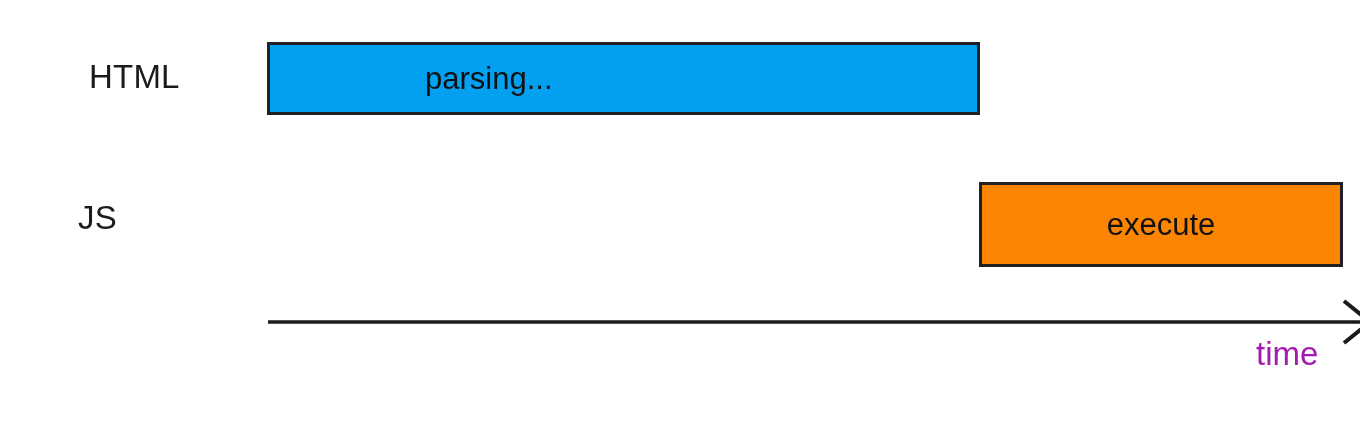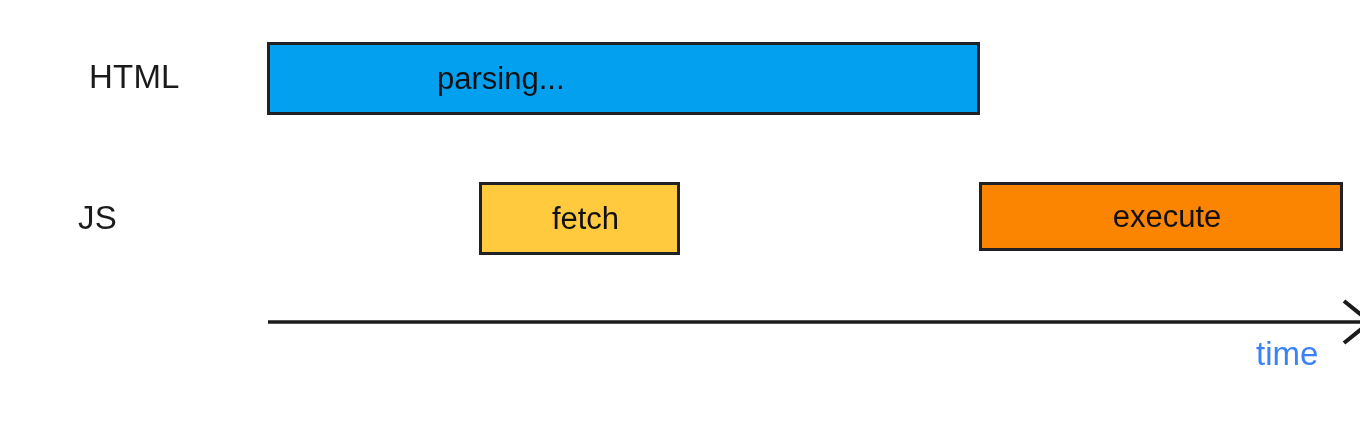--- a/index.html
+++ b/index.html
@@ -32,21 +32,20 @@
   #label-html { left: 47px; top: 60px; }
   #label-js   { left: 36px; top: 201px; }
 
   
   .bar {
     position: absolute;
     box-sizing: border-box;
     border: 3px solid #202124;
     display: flex;
     align-items: center;
-    padding-left: 12px;
   }
   .bar-text {
     font-size: 31px;
     line-height: 1;
     color: #111113;
     white-space: nowrap;
   }
 
   
   #bar-html {
@@ -68,60 +67,57 @@
     height: 73px;
     background: #ffca3e;
     justify-content: center;
   }
 
   
   #bar-execute {
     left: 937px;
     top: 182px;
     width: 364px;
-    height: 69px;
+    height: 85px;
     background: #fb8500;
     justify-content: center;
   }
 
   
   #time-axis {
     position: absolute;
     left: 220px;
     top: 296px;
     width: 1120px;
     height: 56px;
     overflow: visible;
   }
   #time-label {
     position: absolute;
     left: 1214px;
     top: 337px;
     font-size: 33px;
     line-height: 1;
-    color: #3b82f6;
+    color: #a21caf;
     white-space: nowrap;
   }
 </style>
 </head>
 <body>
 
 <div id="canvas">
 
   <div class="row-label" id="label-html">HTML</div>
 
   <div class="row-label" id="label-js">JS</div>
 
   <div class="bar" id="bar-html">
     <span class="bar-text left">parsing...</span>
   </div>
 
-  <div class="bar" id="bar-fetch">
-    <span class="bar-text">fetch</span>
-  </div>
 
   <div class="bar" id="bar-execute">
     <span class="bar-text">execute</span>
   </div>
 
   <svg id="time-axis" viewBox="0 0 1120 56">
     <line x1="6" y1="26" x2="1100" y2="26" stroke="#1b1b1d" stroke-width="3.5" stroke-linecap="butt"></line>
     <polyline points="1082,5 1108,26 1082,47" fill="none" stroke="#1b1b1d" stroke-width="4" stroke-linecap="butt" stroke-linejoin="miter"></polyline>
   </svg>
 

